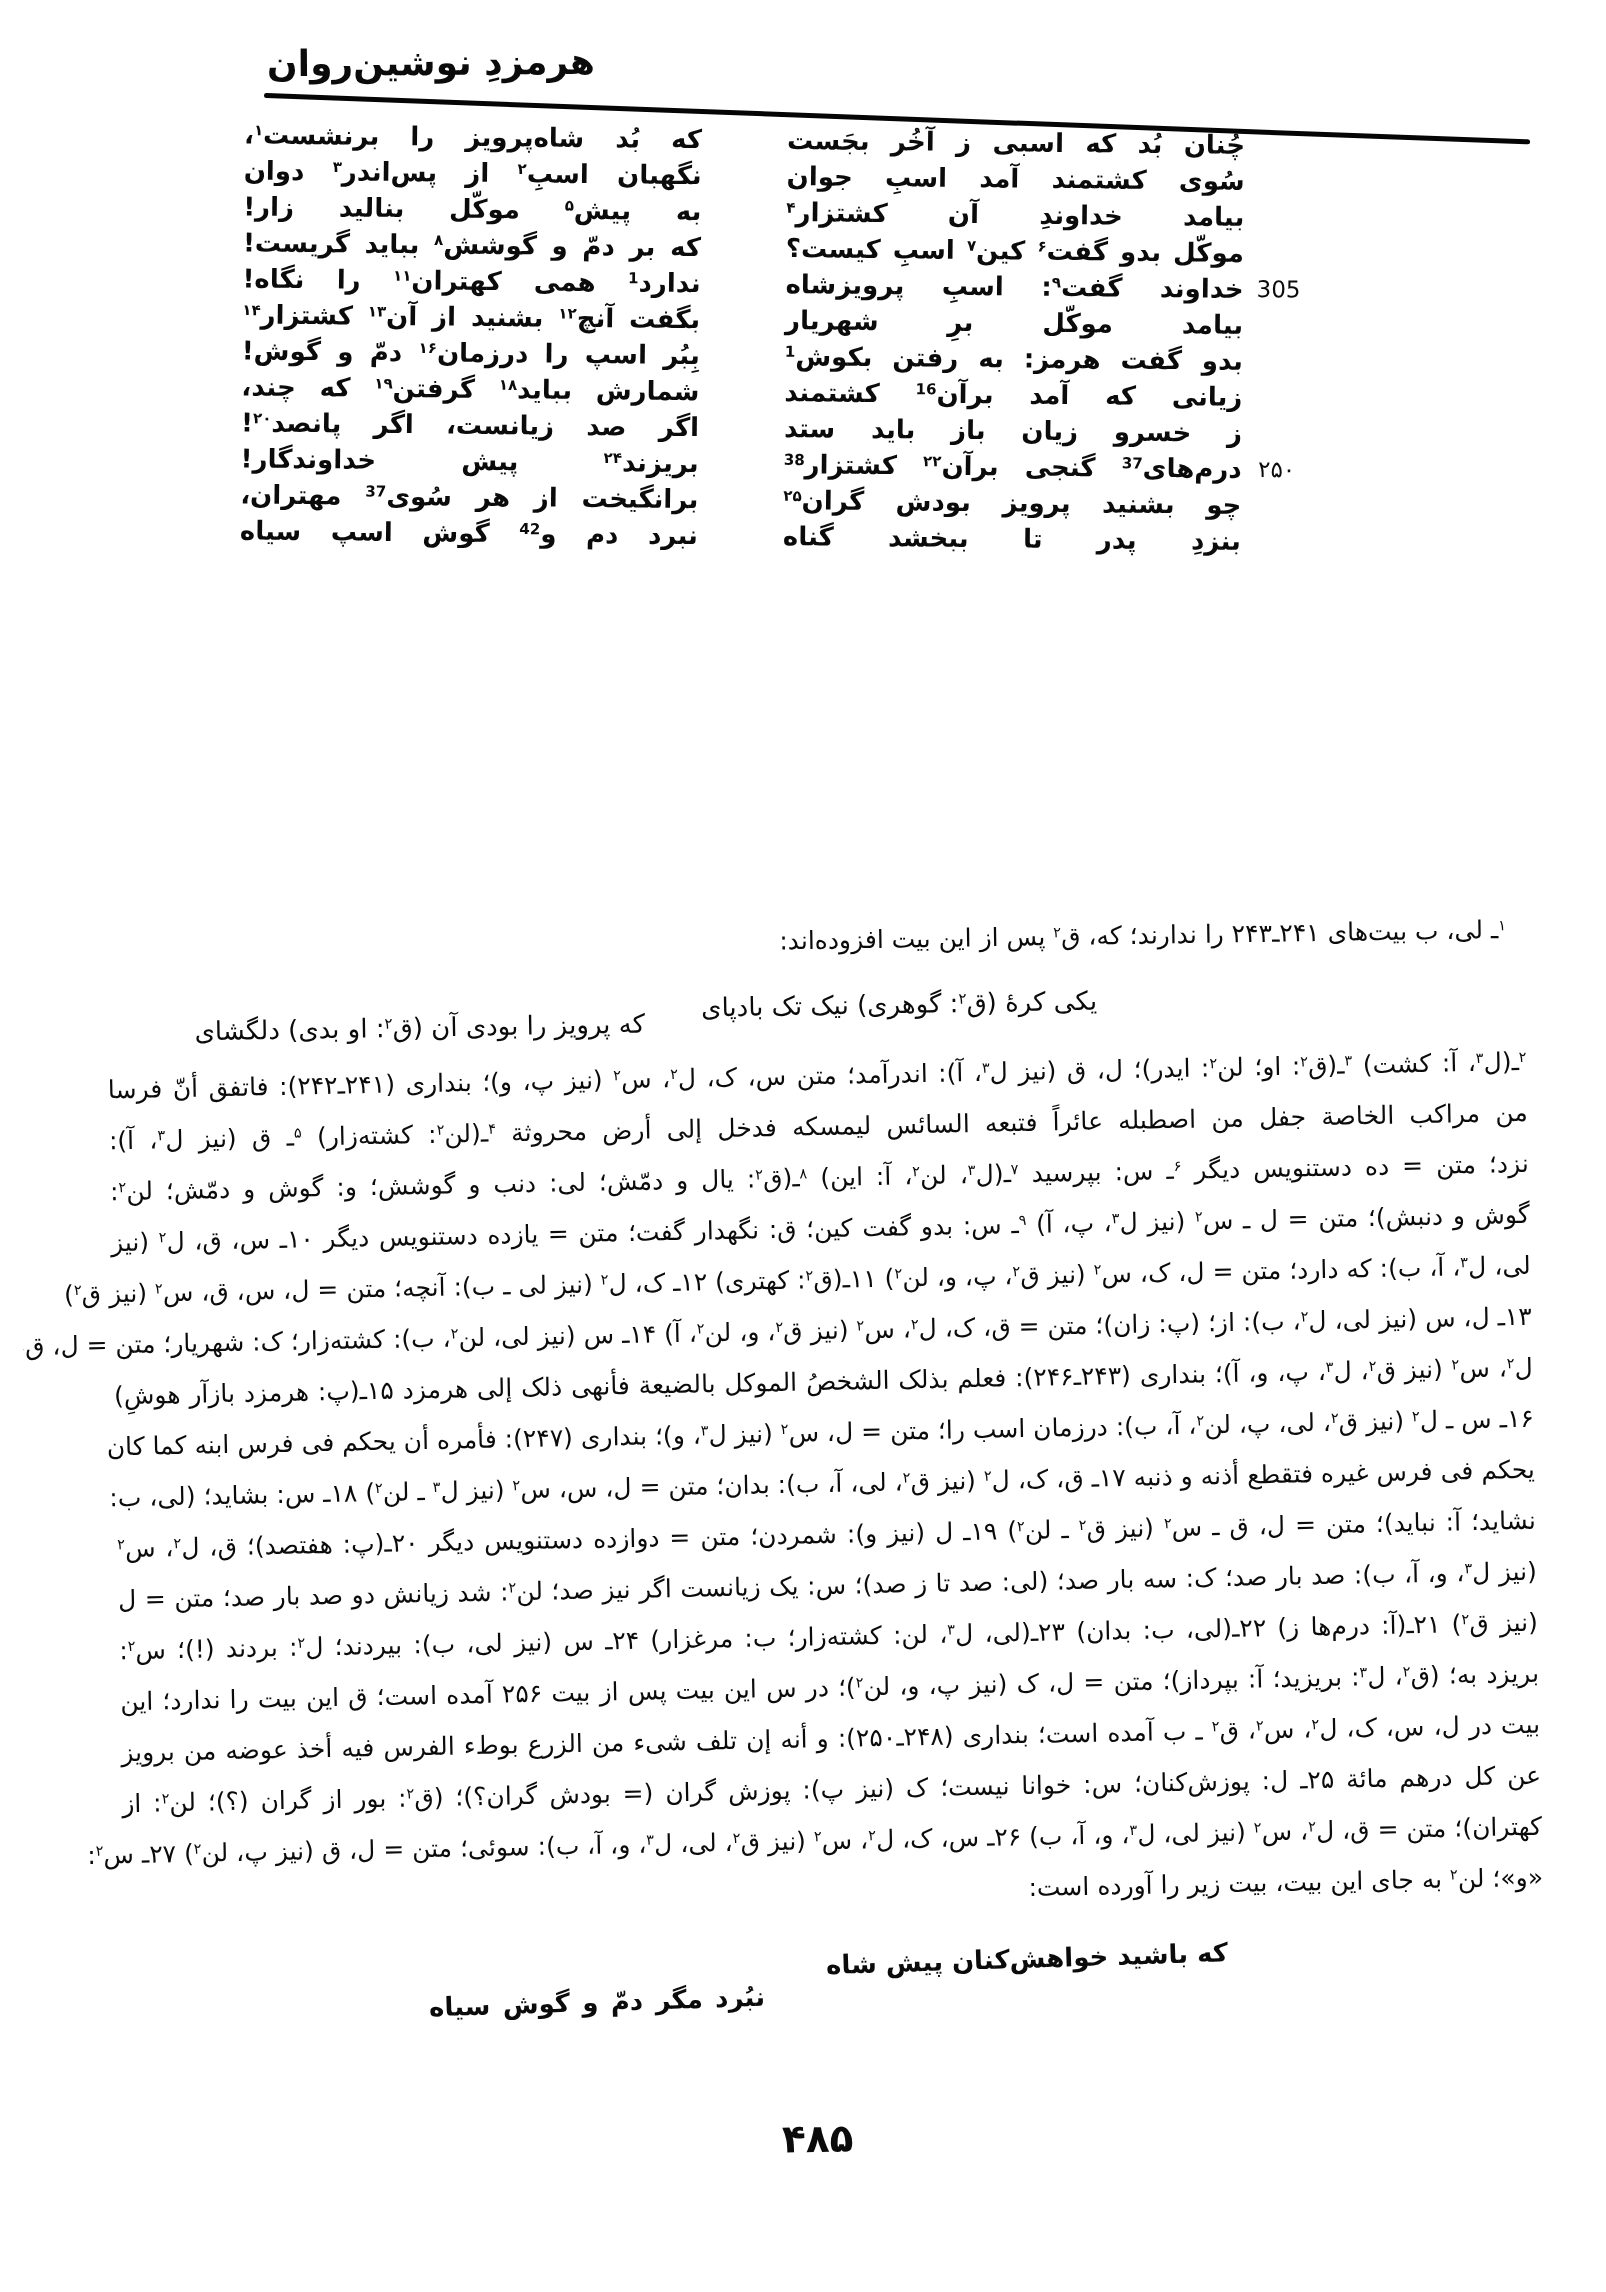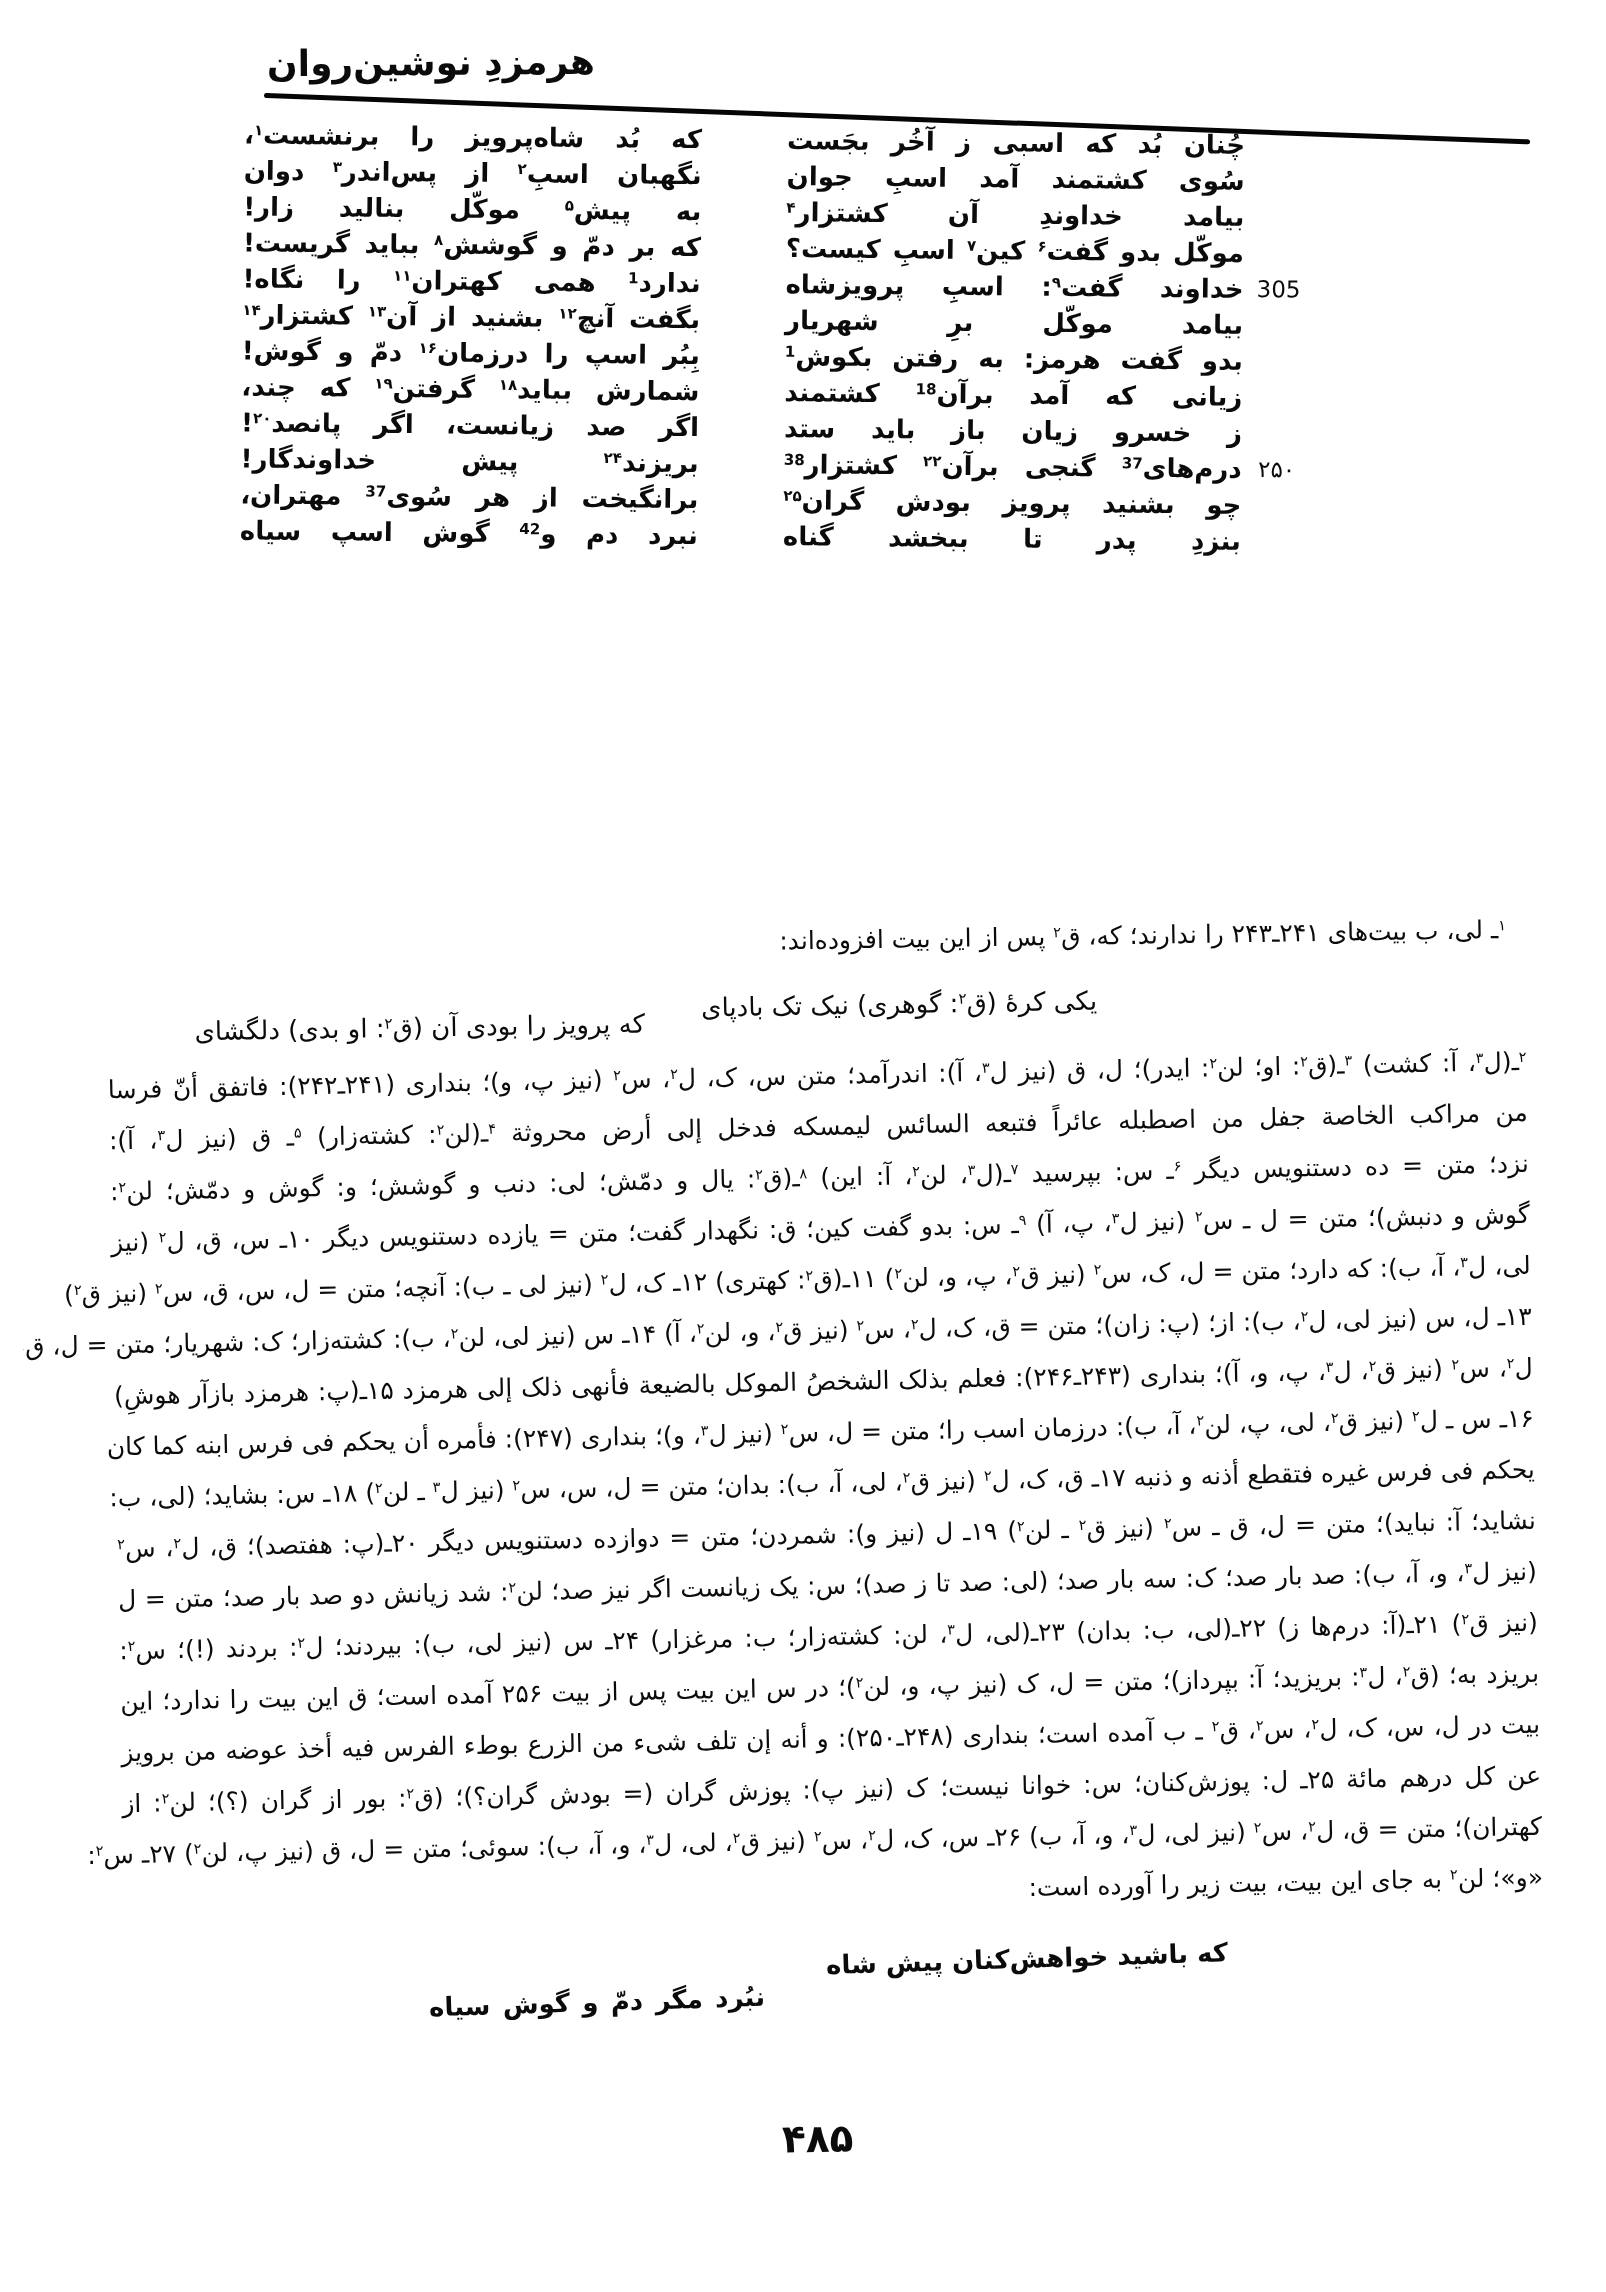--- a/index.html
+++ b/index.html
@@ -103,21 +103,21 @@
       <div class="hemi hemi-l">بگفت آنچ<sup>۱۲</sup> بشنید از آن<sup>۱۳</sup> کشتزار<sup>۱۴</sup></div>
     </div>
     <div class="vrow">
       <div class="vnum"></div>
       <div class="hemi hemi-r">بدو گفت هرمز: به رفتن بکوش<sup>1</sup></div>
       <div class="hgap"></div>
       <div class="hemi hemi-l">بِبُر اسپ را درزمان<sup>۱۶</sup> دمّ و گوش!</div>
     </div>
     <div class="vrow">
       <div class="vnum"></div>
-      <div class="hemi hemi-r">زیانی که آمد برآن<sup>18</sup> کشتمند</div>
+      <div class="hemi hemi-r">زیانی که آمد برآن<sup>16</sup> کشتمند</div>
       <div class="hgap"></div>
       <div class="hemi hemi-l">شمارش بباید<sup>۱۸</sup> گرفتن<sup>۱۹</sup> که چند،</div>
     </div>
     <div class="vrow">
       <div class="vnum"></div>
       <div class="hemi hemi-r">ز خسرو زیان باز باید ستد</div>
       <div class="hgap"></div>
       <div class="hemi hemi-l">اگر صد زیانست، اگر پانصد<sup>۲۰</sup>!</div>
     </div>
     <div class="vrow">

